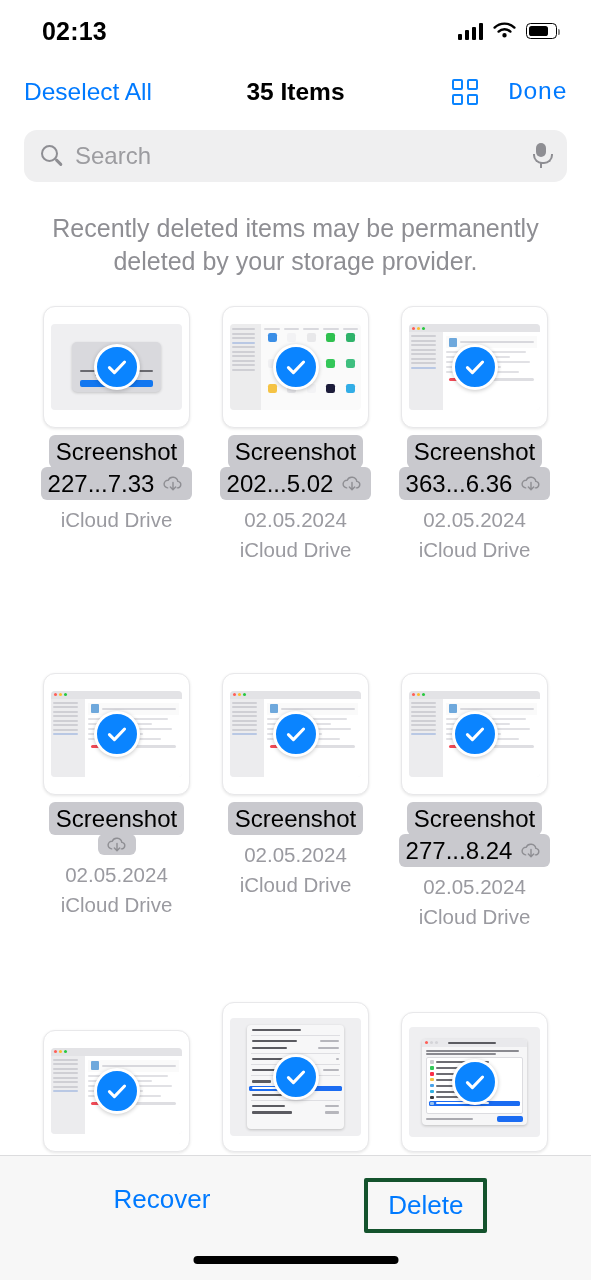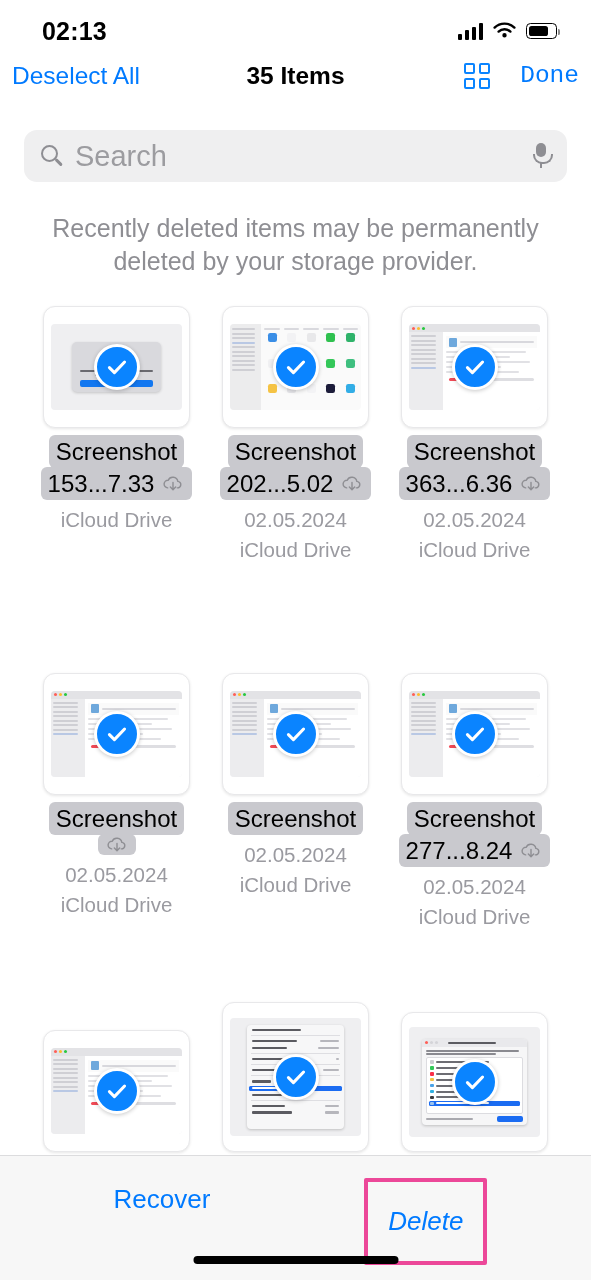--- a/index.html
+++ b/index.html
@@ -26,22 +26,22 @@
   .sig i:nth-child(2){ height:9.5px; }
   .sig i:nth-child(3){ height:13px; }
   .sig i:nth-child(4){ height:17px; }
   .batt { width:31px; height:16px; border:1.6px solid #000; border-radius:4.5px; padding:1.7px; position:relative; }
   .batt::after { content:""; position:absolute; right:-4px; top:5px; width:2.2px; height:6px; background:#000; border-radius:0 1.5px 1.5px 0; opacity:.45; }
   .batt b { display:block; height:100%; background:#000; border-radius:2.6px; }
 
   
   .navbar {
     height:60px;
-    display:flex; align-items:flex-start;
-    padding:0 12px;
+    display:flex; align-items:center;
+    padding:0 24px;
     position:relative;
   }
   .nav-left, .nav-right { display:flex; align-items:center; gap:30px; }
   .nav-left { flex:0 0 auto; }
   .nav-right { margin-left:auto;font-family:Liberation Mono, monospace; }
   .nav-btn {
     font-size:24.5px; color:#007AFF; background:none; border:none;
     font-family:inherit; cursor:pointer; white-space:nowrap;
   }
   .nav-title {
@@ -52,21 +52,21 @@
   .grid-icon span { border:2.4px solid #0A84FF; border-radius:2px; display:block; }
 
   
   .search-wrap { padding:8px 24px 0; }
   .searchbar {
     height:52px; background:#EFEFF0; border-radius:13px;
     display:flex; align-items:center; gap:12px; padding:0 17px;
   }
   .search-input {
     flex:1; border:none; background:transparent; outline:none;
-    font-family:inherit; font-size:29px; color:#000;
+    font-family:inherit; font-size:24px; color:#000;
   }
   .search-input::placeholder { color:#9C9CA0; }
   .mag { width:22px; height:22px; position:relative; flex:0 0 auto; }
   .mag::before { content:""; position:absolute; inset:0 5px 5px 0; border:2.6px solid #8E8E93; border-radius:50%; }
   .mag::after { content:""; position:absolute; right:1px; bottom:0px; width:9px; height:2.6px; background:#8E8E93; border-radius:2px; transform:rotate(45deg); transform-origin:right center; }
   .mic { width:18px; height:26px; position:relative; flex:0 0 auto; cursor:pointer; }
   .mic i { position:absolute; left:4px; top:0; width:10px; height:14px; border-radius:5px; background:#8E8E93; }
   .mic::before { content:""; position:absolute; left:1px; top:11px; width:16px; height:8px; border:2.1px solid #8E8E93; border-top:none; border-radius:0 0 9px 9px; }
   .mic::after { content:""; position:absolute; left:8px; top:19px; width:2.1px; height:6px; background:#8E8E93; }
 
@@ -180,21 +180,21 @@
   .toolbar {
     position:absolute; left:0; right:0; bottom:0; height:125px;
     background:#F7F7F7; border-top:1px solid #DCDCDE;
     display:flex; align-items:flex-start; justify-content:center; gap:144px;
     padding-top:22px;
   }
   .tool-btn {
     font-size:26px; color:#007AFF; background:none; border:none;
     font-family:inherit; cursor:pointer; padding:6px 10px;
   }
-  .tool-btn.highlighted { border:4px solid #ec4899; padding:24px 20px; border-radius:2px;font-style:italic; }
+  .tool-btn.highlighted { border:4px solid #14532d; padding:8px 20px; border-radius:2px; }
   .home-indicator {
     position:absolute; left:50%; bottom:16px; transform:translateX(-50%);
     width:205px; height:8px; border-radius:4px; background:#000;
   }
 </style>
 </head>
 <body>
 
 <div class="statusbar">
   <div class="sb-time">02:13</div>
@@ -264,21 +264,21 @@
         </div>
         <span class="check">
           <svg viewBox="0 0 24 24">
               <path d="M5 12.6l4.6 4.6L19 7.4" stroke="#fff" stroke-width="2.8" fill="none" stroke-linecap="round" stroke-linejoin="round"></path>
             </svg>
         </span>
       </div>
       <div class="name">
         <span class="l1">Screenshot</span>
         <span class="l2">
-            <span>153...7.33</span>
+            <span>227...7.33</span>
           <svg class="cloud" viewBox="0 0 24 20">
             <path d="M6.4 14.6a4 4 0 0 1 .5-8 5.4 5.4 0 0 1 10.2 1.2 3.4 3.4 0 0 1-.6 6.8" stroke="#8E8E93" stroke-width="1.5" fill="none" stroke-linecap="round"></path>
             <path d="M12 9v7.4M9.2 13.8L12 16.6l2.8-2.8" stroke="#8E8E93" stroke-width="1.5" fill="none" stroke-linecap="round" stroke-linejoin="round"></path>
           </svg>
         </span>
       </div>
       <div class="meta">
         <div>iCloud Drive</div>
       </div>
     </div>

